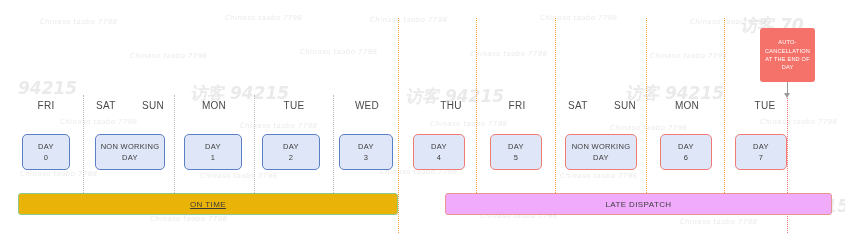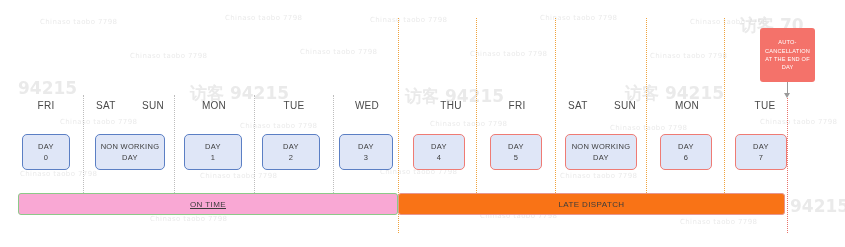--- a/index.html
+++ b/index.html
@@ -21,20 +21,21 @@
 
   
   .wm {
     position: absolute;
     color: #d9d9d9;
     opacity: .55;
     white-space: nowrap;
     pointer-events: none;
     user-select: none;
     font-family: "DejaVu Sans", sans-serif;
+    font-style: italic;
   }
   .wm.big  { font-size: 17px; font-weight: 700; }
   .wm.sml  { font-size: 7px;  letter-spacing: .4px; }
 
   
   .divider {
     position: absolute;
     width: 0;
     border-left: 1px dotted #bdbdbd;
   }
@@ -95,22 +96,22 @@
     height: 22px;
     box-sizing: border-box;
     border-radius: 3px;
     display: flex;
     align-items: center;
     justify-content: center;
     font-size: 8px;
     letter-spacing: .4px;
     color: #3c3c3c;
   }
-  .statusbar.ontime { background: #f9a8d4; border: 1.2px solid #8cc98a; text-decoration: underline; }
-  .statusbar.late   { background: #f97316; border: 1.2px solid #e79790; }
+  .statusbar.ontime { background: #eab308; border: 1.2px solid #8cc98a; text-decoration: underline; }
+  .statusbar.late   { background: #f0abfc; border: 1.2px solid #e79790; margin-left: 47px; }
 
   
   .callout {
     position: absolute;
     left: 760px;
     top: 28px;
     width: 55px;
     height: 54px;
     box-sizing: border-box;
     background: #f4726a;

